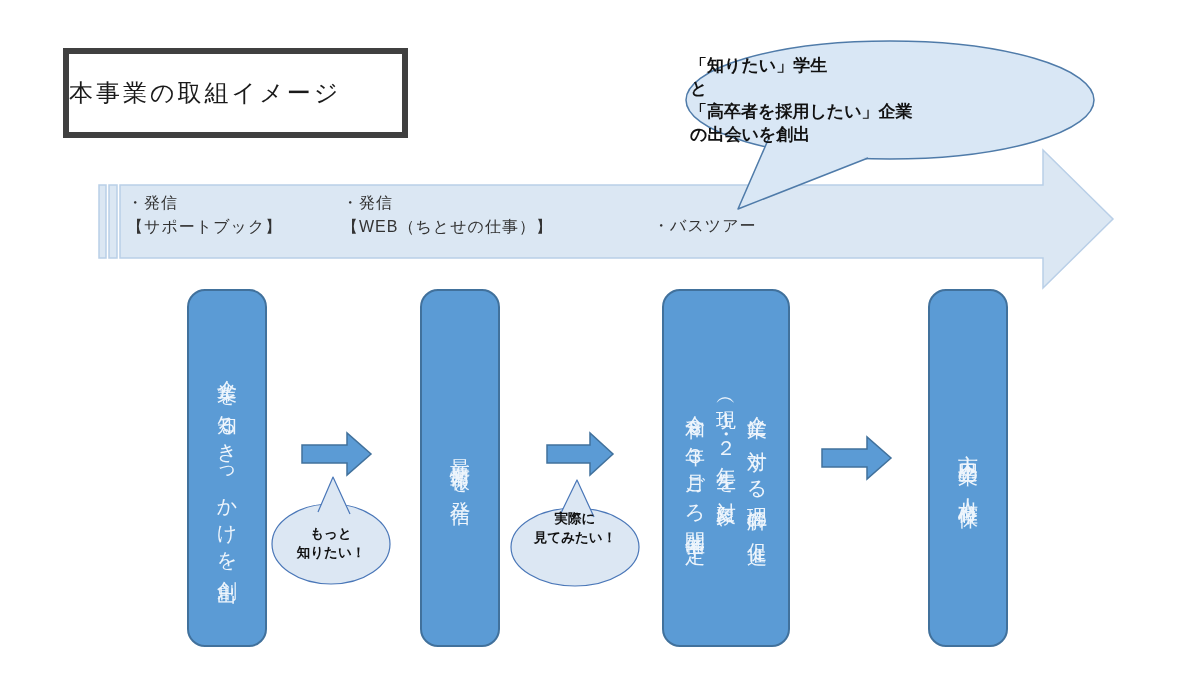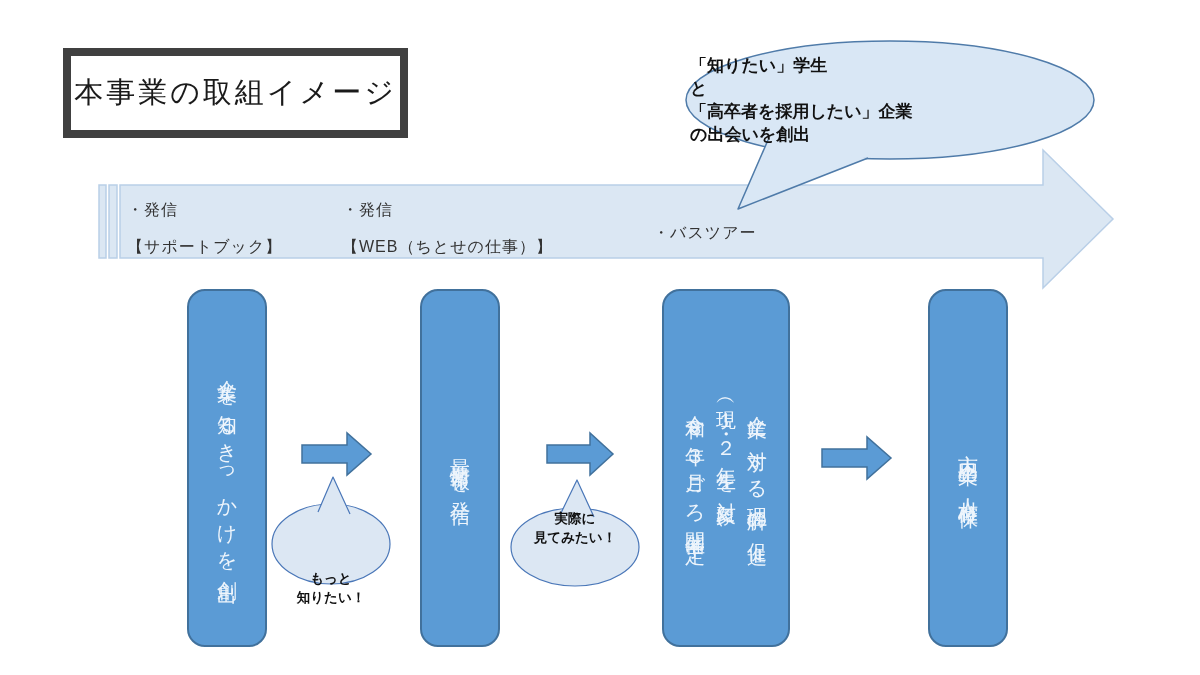--- a/index.html
+++ b/index.html
@@ -10,27 +10,27 @@
   svg.shape-layer { position:absolute; left:0; top:0; width:1200px; height:675px; }
 
   
   .band-shape   { fill:#dbe7f3; stroke:#b9cfe7; stroke-width:1.5; }
   .bubble-shape { fill:#d9e7f5; stroke:#4f7ba9; stroke-width:1.5; stroke-linejoin:round; }
   .arrow-shape  { fill:#5b9bd5; stroke:#41719c; stroke-width:1.5; stroke-linejoin:miter; }
   .thought-shape{ fill:#dce7f3; stroke:#4a77b8; stroke-width:1.2; stroke-linejoin:round; }
 
   .title-box {
     position:absolute; left:63px; top:48px; width:345px; height:90px;
-    border:8px solid #404040; box-sizing:border-box; background:#fff;
-    display:flex; align-items:center; justify-content:center;
-    font-size:29px; letter-spacing:3px; color:#1a1a1a; white-space:nowrap;
+    border:6px solid #404040; box-sizing:border-box; background:#fff;
+    display:flex; align-items:center; justify-content:flex-start;
+    font-size:24px; letter-spacing:3px; color:#1a1a1a; white-space:nowrap;
   }
 
   .band-text {
-    position:absolute; font-size:16px; color:#333333; line-height:37px;
+    position:absolute; font-size:16px; color:#333333; line-height:24px;
     white-space:pre-line; letter-spacing:1px;
   }
   .bt-1 { left:127px; top:191px; }
   .bt-2 { left:342px; top:191px; }
   .bt-3 { left:653px; top:214px; }
   .bt-4 { left:853px; top:214px; }
 
   .top-callout-text {
     position:absolute; left:690px; top:54px; width:400px;
     text-align:left; font-size:17px; font-weight:bold; color:#111;
@@ -50,21 +50,21 @@
     writing-mode:vertical-rl; text-orientation:mixed;
     font-size:20px; letter-spacing:4px; line-height:1.55;
     color:#eef5fc; white-space:pre-line; text-align:center;
   }
 
   .thought-text {
     position:absolute; width:120px; text-align:center;
     font-size:13.5px; font-weight:bold; color:#111;
     line-height:19px; white-space:pre-line;
   }
-  .tt-1 { left:271px; top:524px;margin-top:45px; }
+  .tt-1 { left:271px; top:524px; }
   .tt-2 { left:515px; top:509px; }
 </style>
 </head>
 <body>
 
 <div class="stage">
 
   <svg class="shape-layer" viewBox="0 0 1200 675">
 
     <rect x="99" y="185" width="7" height="73" class="band-shape"></rect>

